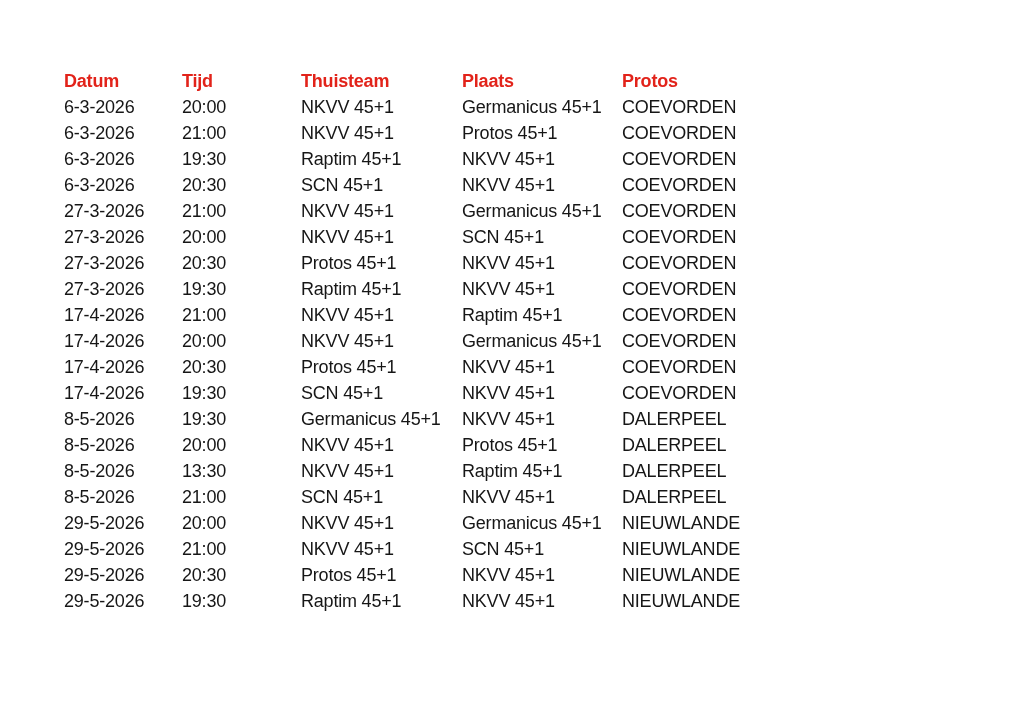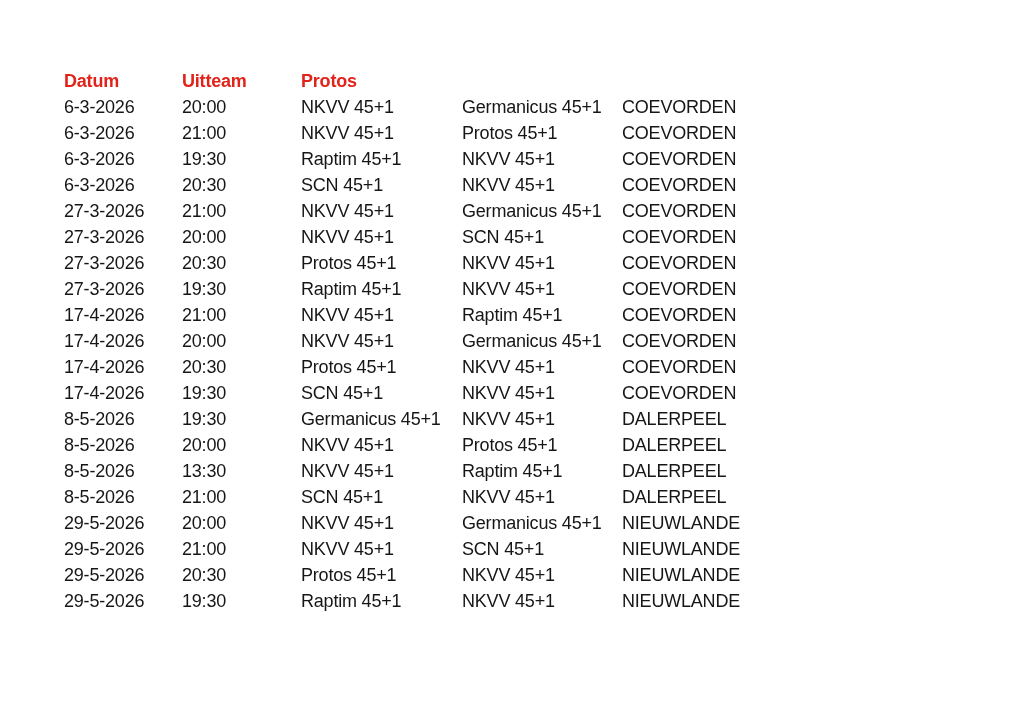--- a/index.html
+++ b/index.html
@@ -41,21 +41,23 @@
     overflow: visible;
   }
 </style>
 </head>
 <body>
 
 <div class="page">
   <div class="schedule-table">
     <div class="trow header">
       <div class="cell">Datum</div>
-      <div class="cell">Uitteam</div>
+      <div class="cell">Tijd</div>
+      <div class="cell">Thuisteam</div>
+      <div class="cell">Plaats</div>
       <div class="cell">Protos</div>
     </div>
     <div id="rows-container">
         <div class="trow">
           <div class="cell">6-3-2026</div>
           <div class="cell">20:00</div>
           <div class="cell">NKVV 45+1</div>
           <div class="cell">Germanicus 45+1</div>
           <div class="cell">COEVORDEN</div>
         </div>

